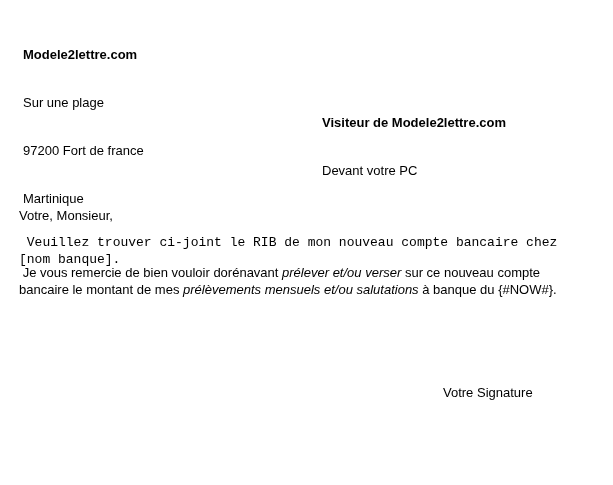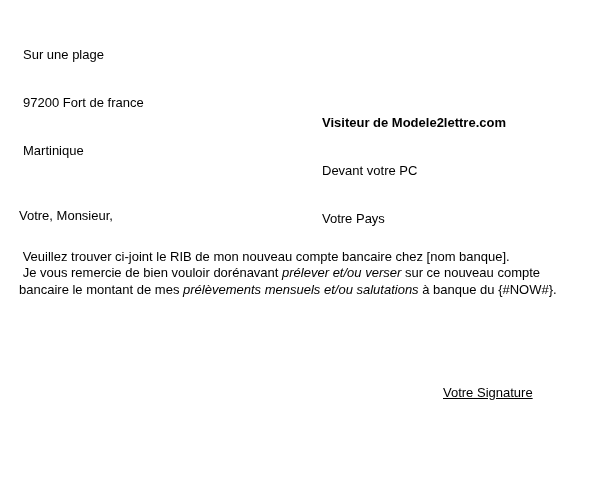--- a/index.html
+++ b/index.html
@@ -29,47 +29,46 @@
   .recipient{ left: 322px; top: 83px; }
   .addr-name { font-weight: bold; }
   .para {
     position: absolute;
     left: 19px;
     width: 574px;
     line-height: 17px;
     white-space: pre-wrap;
   }
   .salutation { top: 207px; }
-  .para1      { top: 248px; }
+  .para1      { top: 234px; font-family: Liberation Mono, monospace; }
   .para2      { top: 264px; }
   .closing    { top: 313px; }
   .signature {
     position: absolute;
     left: 443px;
     top: 384px;
     line-height: 17px;
-    text-decoration: underline;
   }
   em { font-style: italic; text-align: center; }
 </style>
 </head>
 <body>
 
 <div class="page">
 
   <div class="addr-block sender">
+    <div class="addr-name">Modele2lettre.com</div>
     <div>Sur une plage</div>
     <div>97200 Fort de france</div>
     <div>Martinique</div>
   </div>
 
   <div class="addr-block recipient">
     <div class="addr-name">Visiteur de Modele2lettre.com</div>
     <div>Devant votre PC</div>
-    <div>Votre Pays</div>
   </div>
 
   <div class="para salutation">Votre, Monsieur,</div>
 
   <div class="para para1"> Veuillez trouver ci-joint le RIB de mon nouveau compte bancaire chez [nom banque].</div>
 
   <div class="para para2"><span> Je vous remercie de bien vouloir dorénavant </span><em>prélever et/ou verser</em><span> sur ce nouveau compte bancaire le montant de mes </span><em>prélèvements mensuels et/ou salutations</em><span> à banque du {#NOW#}.</span></div>
 
 
   <div class="signature">Votre Signature</div>

